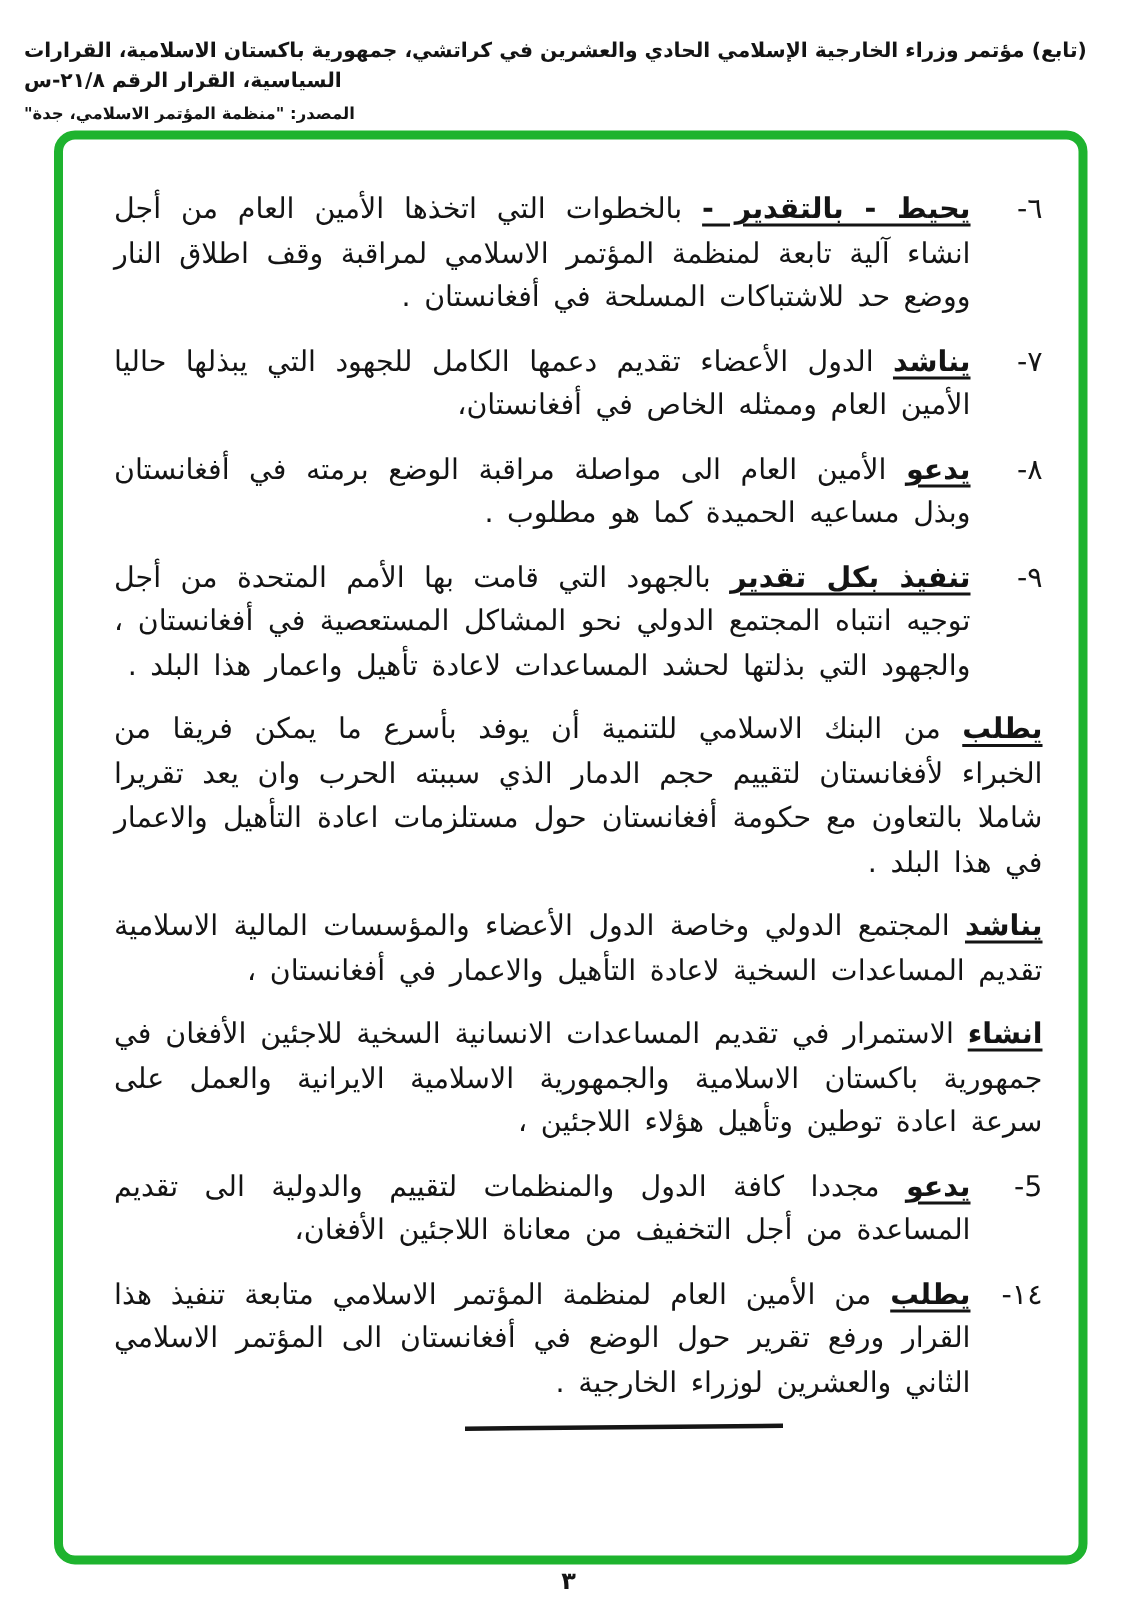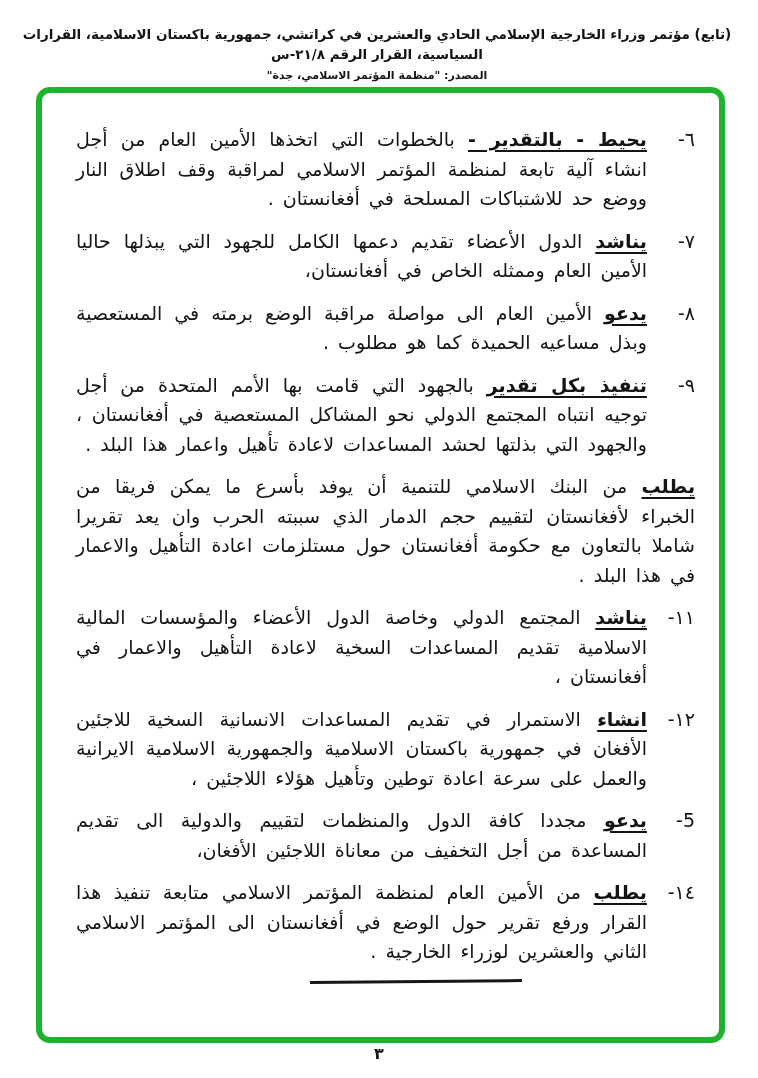--- a/index.html
+++ b/index.html
@@ -6,22 +6,22 @@
   body {
     width: 758px; height: 1078px;
     background: #ffffff;
     font-family: "DejaVu Sans", sans-serif;
     position: relative;
     overflow: hidden;
     color: #141414;
   }
   .doc-header {
     position: absolute;
-    top: 24px; left: 4px; right: 8px;
-    text-align: center;
+    top: 24px; left: 16px; right: 8px;
+    text-align: left;
     direction: rtl;
   }
   .doc-header .h1 {
     font-weight: bold;
     font-size: 13.5px;
     line-height: 20px;
   }
   .doc-header .h2 {
     font-weight: bold;
     font-size: 11px;
@@ -97,39 +97,37 @@
       <p class="body-text"><span class="lead">يحيط - بالتقدير -</span> <span>بالخطوات التي اتخذها الأمين العام من أجل انشاء آلية تابعة لمنظمة المؤتمر الاسلامي لمراقبة وقف اطلاق النار ووضع حد للاشتباكات المسلحة في أفغانستان .</span></p>
     </li>
 
     <li class="item">
       <span class="num">٧-</span>
       <p class="body-text"><span class="lead">يناشد</span> <span>الدول الأعضاء تقديم دعمها الكامل للجهود التي يبذلها حاليا الأمين العام وممثله الخاص في أفغانستان،</span></p>
     </li>
 
     <li class="item">
       <span class="num">٨-</span>
-      <p class="body-text"><span class="lead">يدعو</span> <span>الأمين العام الى مواصلة مراقبة الوضع برمته في المستعصية وبذل مساعيه الحميدة كما هو مطلوب .</span></p>
+      <p class="body-text"><span class="lead">يدعو</span> <span>الأمين العام الى مواصلة مراقبة الوضع برمته في أفغانستان وبذل مساعيه الحميدة كما هو مطلوب .</span></p>
     </li>
 
     <li class="item">
       <span class="num">٩-</span>
       <p class="body-text"><span class="lead">تنفيذ بكل تقدير</span> <span>بالجهود التي قامت بها الأمم المتحدة من أجل توجيه انتباه المجتمع الدولي نحو المشاكل المستعصية في أفغانستان ، والجهود التي بذلتها لحشد المساعدات لاعادة تأهيل واعمار هذا البلد .</span></p>
     </li>
 
     <li class="item">
       <p class="body-text"><span class="lead">يطلب</span> <span>من البنك الاسلامي للتنمية أن يوفد بأسرع ما يمكن فريقا من الخبراء لأفغانستان لتقييم حجم الدمار الذي سببته الحرب وان يعد تقريرا شاملا بالتعاون مع حكومة أفغانستان حول مستلزمات اعادة التأهيل والاعمار في هذا البلد .</span></p>
     </li>
 
     <li class="item">
-      <span class="num">١١-</span>
       <p class="body-text"><span class="lead">يناشد</span> <span>المجتمع الدولي وخاصة الدول الأعضاء والمؤسسات المالية الاسلامية تقديم المساعدات السخية لاعادة التأهيل والاعمار في أفغانستان ،</span></p>
     </li>
 
     <li class="item">
-      <span class="num">١٢-</span>
       <p class="body-text"><span class="lead">انشاء</span> <span>الاستمرار في تقديم المساعدات الانسانية السخية للاجئين الأفغان في جمهورية باكستان الاسلامية والجمهورية الاسلامية الايرانية والعمل على سرعة اعادة توطين وتأهيل هؤلاء اللاجئين ،</span></p>
     </li>
 
     <li class="item">
       <span class="num">5-</span>
       <p class="body-text"><span class="lead">يدعو</span> <span>مجددا كافة الدول والمنظمات لتقييم والدولية الى تقديم المساعدة من أجل التخفيف من معاناة اللاجئين الأفغان،</span></p>
     </li>
 
     <li class="item">
       <span class="num">١٤-</span>

